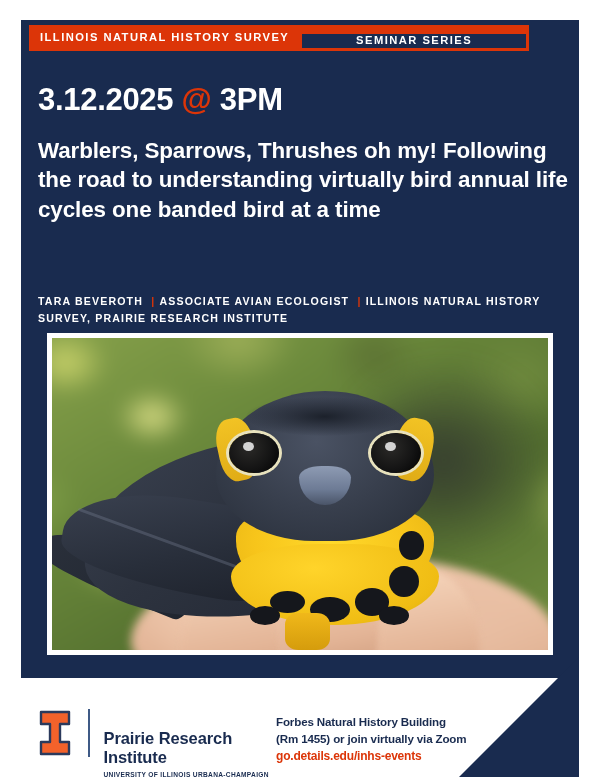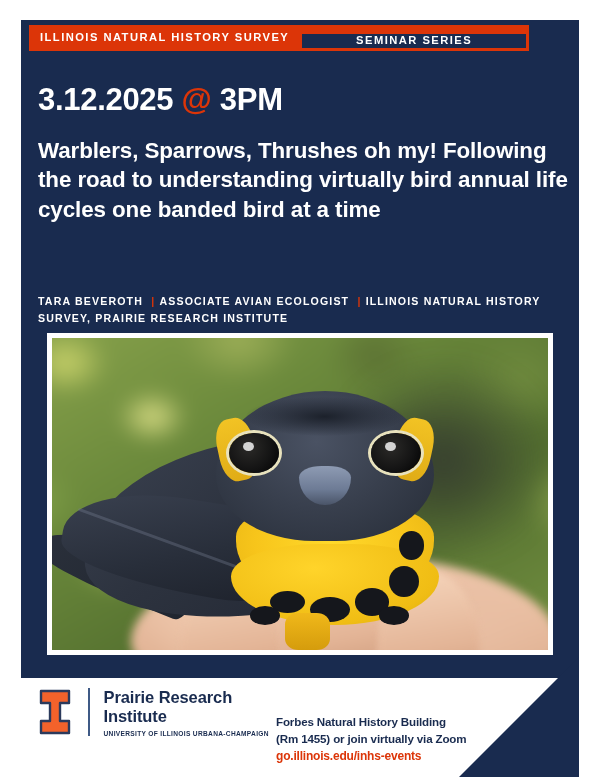--- a/index.html
+++ b/index.html
@@ -392,20 +392,21 @@
 
   .logo-divider {
     width: 1.5px;
     height: 48px;
     background: #3f5a86;
     margin: 0 14px 0 16px;
     flex: 0 0 auto;
   }
   .logo-text {
     flex: 0 0 auto;
+    margin-top: 41px;
   }
   .pri-line {
     color: #192b4f;
     font-size: 16.5px;
     font-weight: bold;
     line-height: 1.18;
     letter-spacing: -0.1px;
   }
   .pri-sub {
     color: #192b4f;
@@ -526,19 +527,19 @@
       <div class="logo-text">
         <div class="pri-line">Prairie Research</div>
         <div class="pri-line">Institute</div>
         <div class="pri-sub">UNIVERSITY OF ILLINOIS URBANA-CHAMPAIGN</div>
       </div>
     </div>
 
     <div class="venue">
       <div class="venue-line">Forbes Natural History Building</div>
       <div class="venue-line">(Rm 1455) or join virtually via Zoom</div>
-      <div class="venue-url">go.illinois.edu/inhs-events</div>
+      <div class="venue-url">go.details.edu/inhs-events</div>
     </div>
   </div>
 
   <div class="corner-triangle"></div>
 
 </div>
 
 </body></html>

